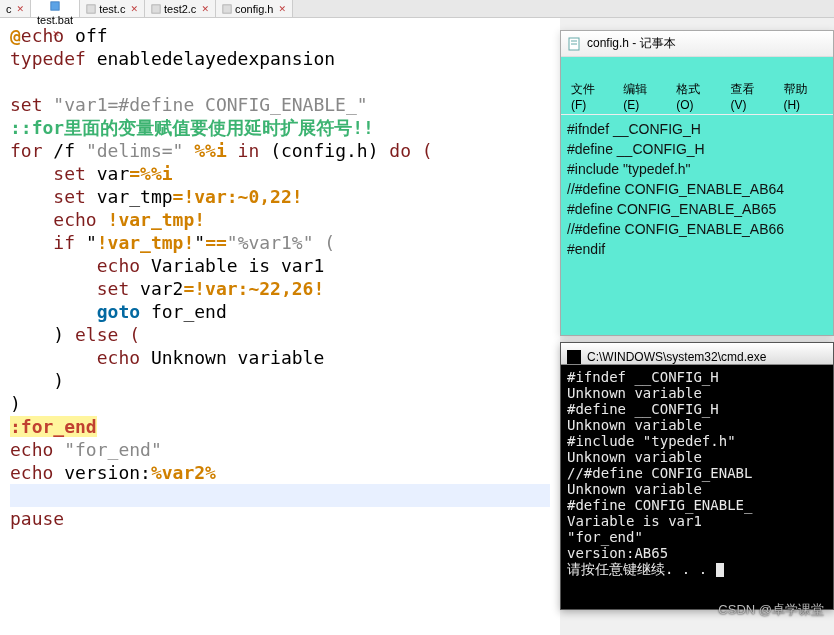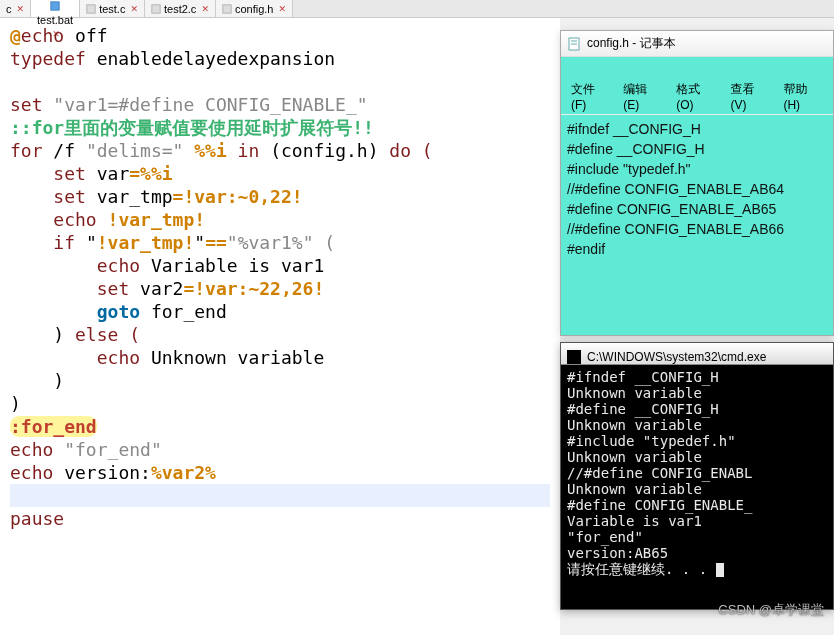--- a/index.html
+++ b/index.html
@@ -11,21 +11,21 @@
 .tab-icon { width: 10px; height: 10px; display: inline-flex; }
 .tab-close { color: #c04040; font-size: 9px; margin-left: 2px; }
 
 .editor { background: #fff; font-family: Consolas, monospace; font-size: 18px; line-height: 23px; padding: 6px 10px; width: 560px; height: 617px; white-space: pre; overflow: hidden; }
 .kw { color: #7f1d1d; font-weight: normal; }
 .str { color: #888888; }
 .op { color: #d08000; font-weight: bold; }
 .var { color: #d08000; font-weight: bold; }
 .cmt { color: #3cb371; font-weight: bold; margin-top: 24px; }
 .goto { color: #0369a1; font-weight: bold; }
-.lbl { background: #fff59d; color: #c04030; font-weight: bold; border-radius: 9px; }
+.lbl { background: #fff59d; color: #c04030; font-weight: bold; }
 .hl-line { background: #e8f0ff; display: inline-block; width: 100%; }
 
 .right-col { position: absolute; left: 560px; top: 30px; width: 274px; }
 
 .notepad { background: #5eead4; border: 1px solid #aaa; box-shadow: 0 2px 8px rgba(0,0,0,.15); }
 .titlebar { height: 26px; background: linear-gradient(#fff,#eee); border-bottom: 1px solid #ddd; display: flex; align-items: center; padding: 0 6px; font-size: 12px; gap: 6px; }
 .np-icon { width: 14px; height: 14px; }
 .menubar { height: 38px; display: flex; gap: 2px; font-size: 12px; padding: 2px 4px; border-bottom: 1px solid #eee; margin-top: 20px; }
 .menubar span { padding: 2px 6px; cursor: pointer; }
 .np-body { font-family: "Microsoft YaHei", Arial; font-size: 14px; line-height: 20px; padding: 4px 6px; color: #111; height: 220px; }

